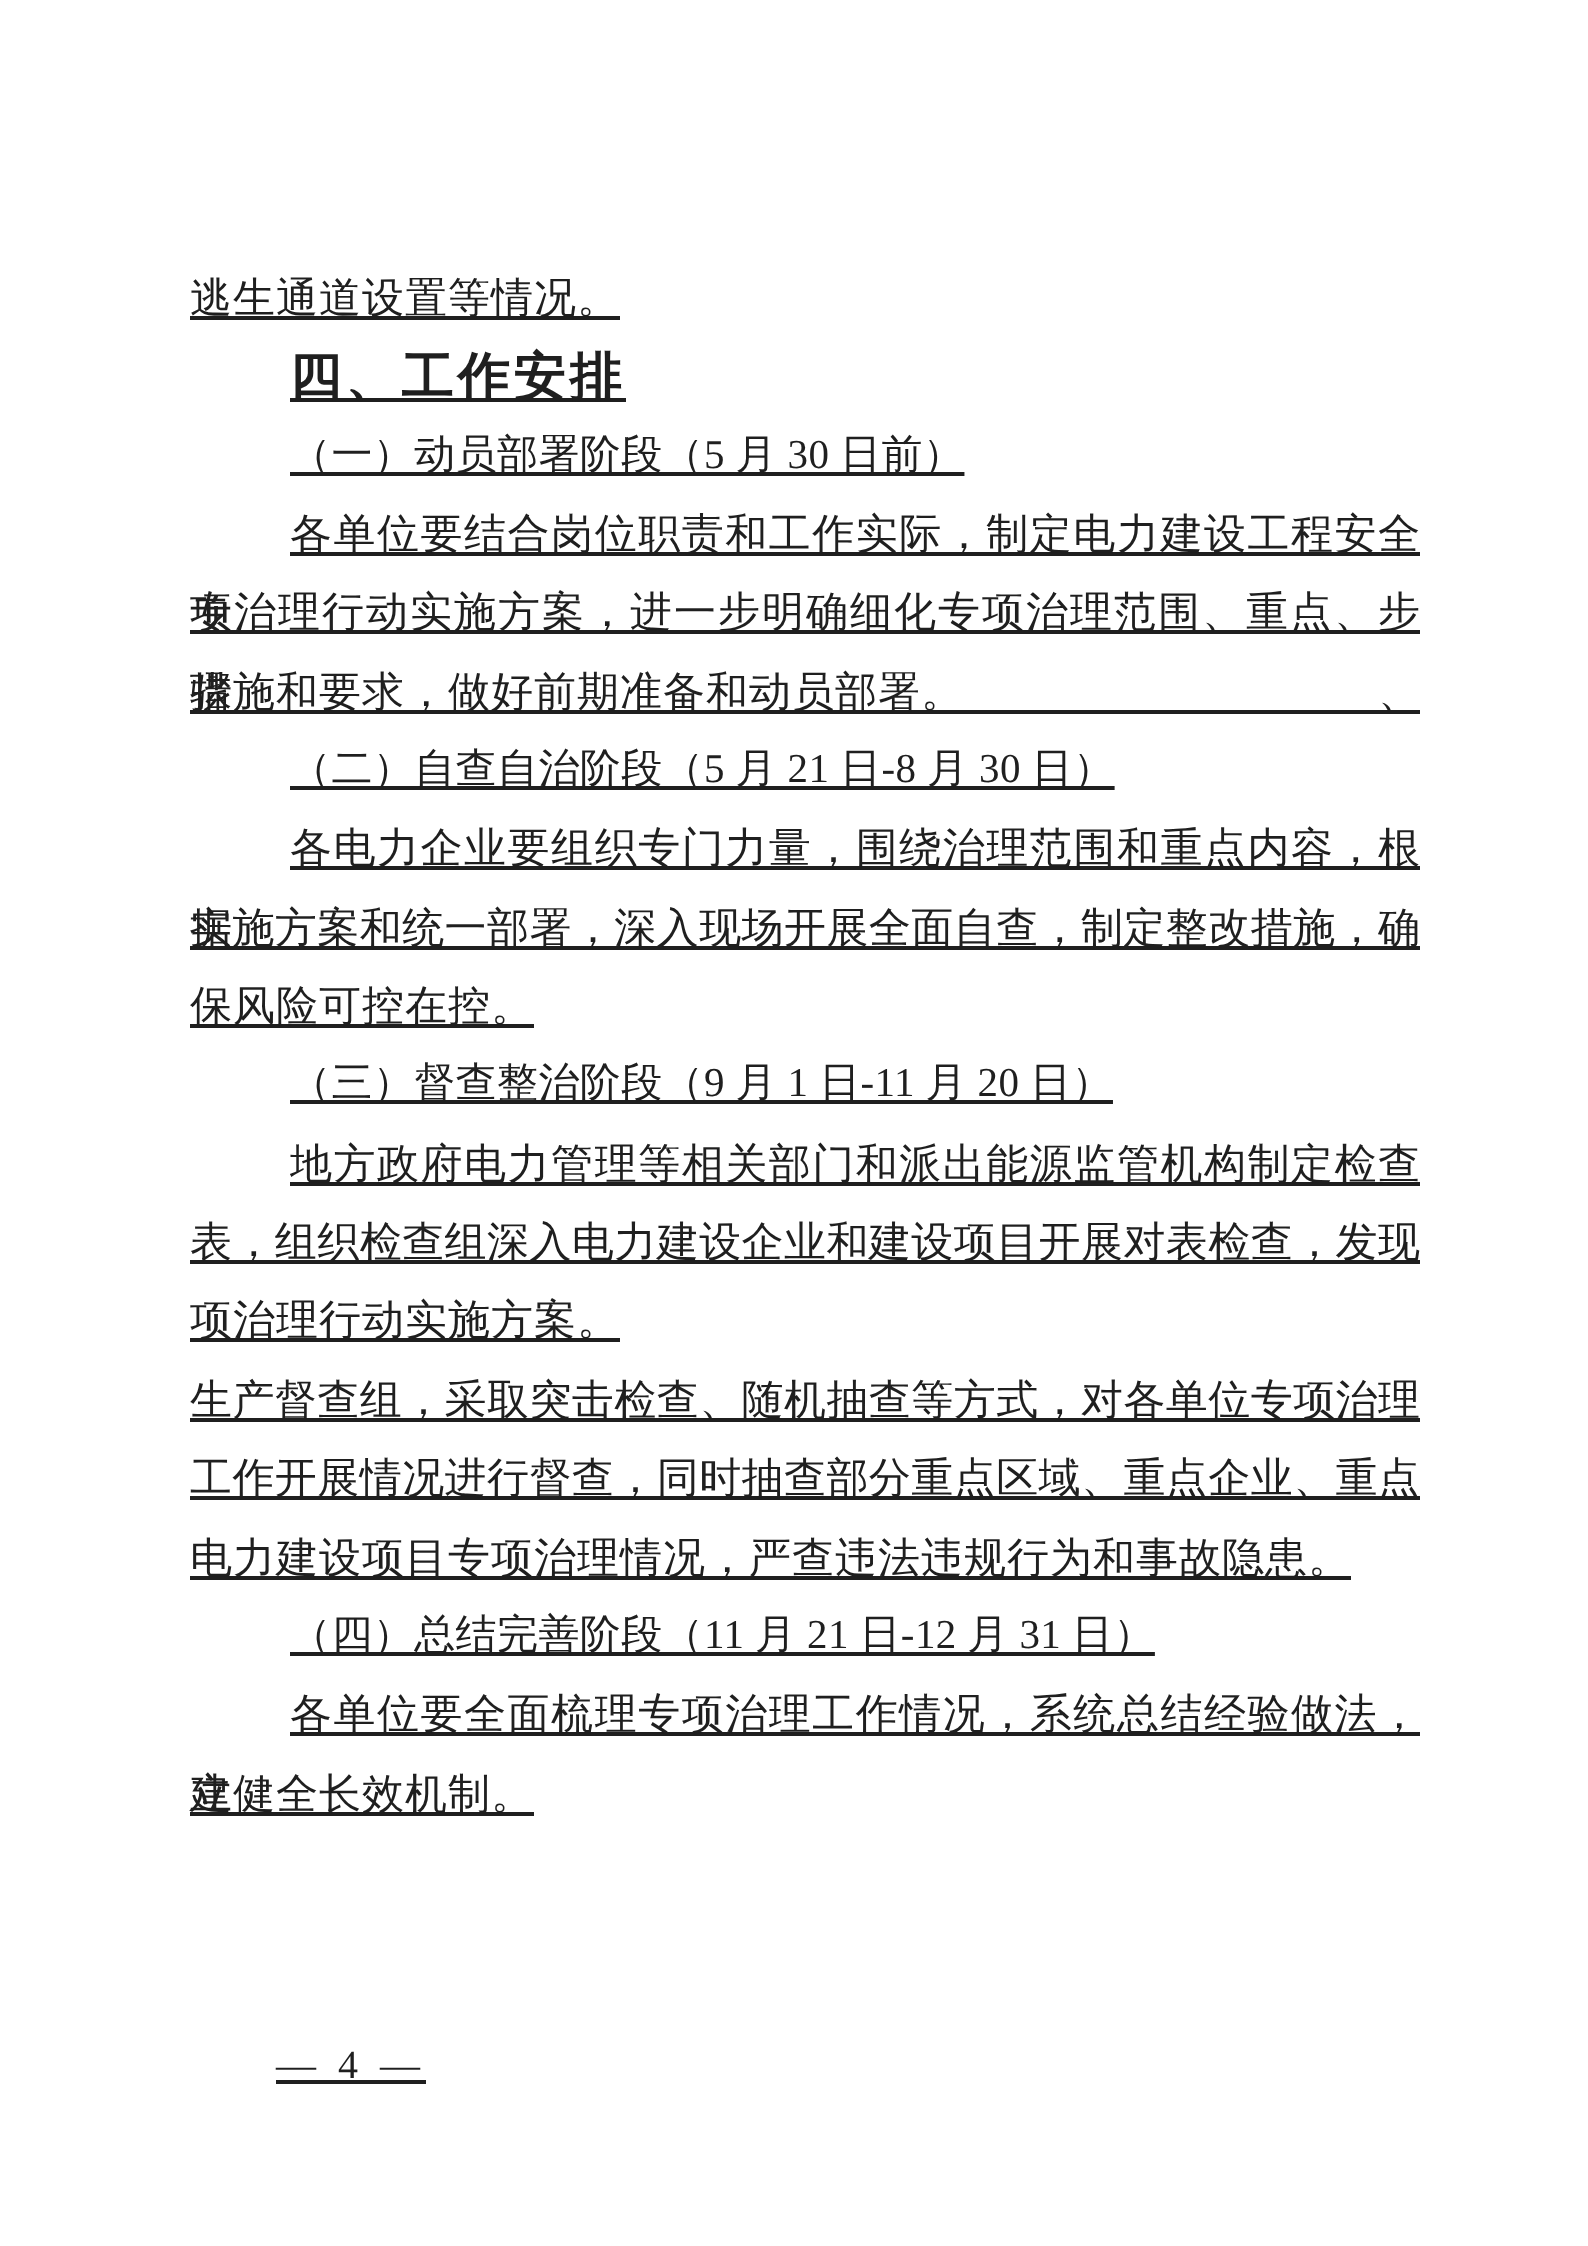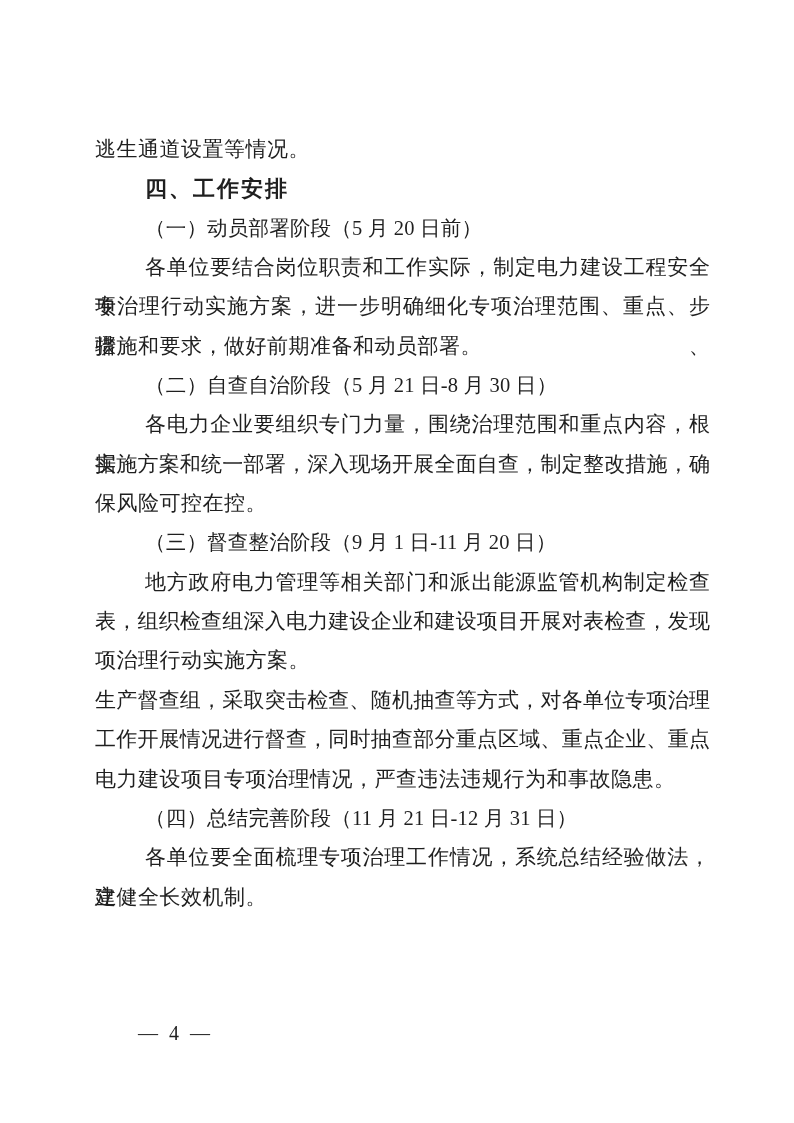--- a/index.html
+++ b/index.html
@@ -1,15 +1,15 @@
 <!DOCTYPE html>
 <html><head>
 <meta charset="utf-8">
 <style>
-  * { margin: 0; padding: 0; box-sizing: border-box; }
+  * { margin: 0; padding: 0; box-sizing: border-box; text-decoration: underline; }
   html, body {
     width: 794px;
     height: 1123px;
     background: #ffffff;
     font-family: "Liberation Serif", "DejaVu Serif", serif;
     overflow: hidden;
   }
   .page {
     position: relative;
     width: 794px;
@@ -37,21 +37,21 @@
   .line.fill {
     white-space: normal;
     text-align: justify;
     text-align-last: justify;
     text-justify: inter-character;
     letter-spacing: 0;
   }
   .line.heading {
     font-family: "Liberation Sans", "DejaVu Sans", sans-serif;
     font-weight: bold;
-    font-size: 22px;
+    font-size: 26px;
     letter-spacing: 2px;
   }
   .line.sub {
     font-size: 20.5px;
     letter-spacing: 0.2px;
   }
   .page-number {
     position: absolute;
     left: 138px;
     top: 1022px;
@@ -61,21 +61,21 @@
     font-family: "Liberation Serif", "DejaVu Serif", serif;
   }
 </style>
 </head>
 <body>
 
 <div class="page">
   <div class="content">
     <div class="line">逃生通道设置等情况。</div>
     <div class="line heading indent">四、工作安排</div>
-    <div class="line sub indent">（一）动员部署阶段（5 月 20 日前）</div>
+    <div class="line sub indent">（一）动员部署阶段（5 月 30 日前）</div>
     <div class="line indent fill">各单位要结合岗位职责和工作实际，制定电力建设工程安全专</div>
     <div class="line fill">项治理行动实施方案，进一步明确细化专项治理范围、重点、步骤、</div>
     <div class="line">措施和要求，做好前期准备和动员部署。</div>
     <div class="line sub indent">（二）自查自治阶段（5 月 21 日-8 月 30 日）</div>
     <div class="line indent fill">各电力企业要组织专门力量，围绕治理范围和重点内容，根据</div>
     <div class="line fill">实施方案和统一部署，深入现场开展全面自查，制定整改措施，确</div>
     <div class="line">保风险可控在控。</div>
     <div class="line sub indent">（三）督查整治阶段（9 月 1 日-11 月 20 日）</div>
     <div class="line indent fill">地方政府电力管理等相关部门和派出能源监管机构制定检查</div>
     <div class="line fill">表，组织检查组深入电力建设企业和建设项目开展对表检查，发现</div>

